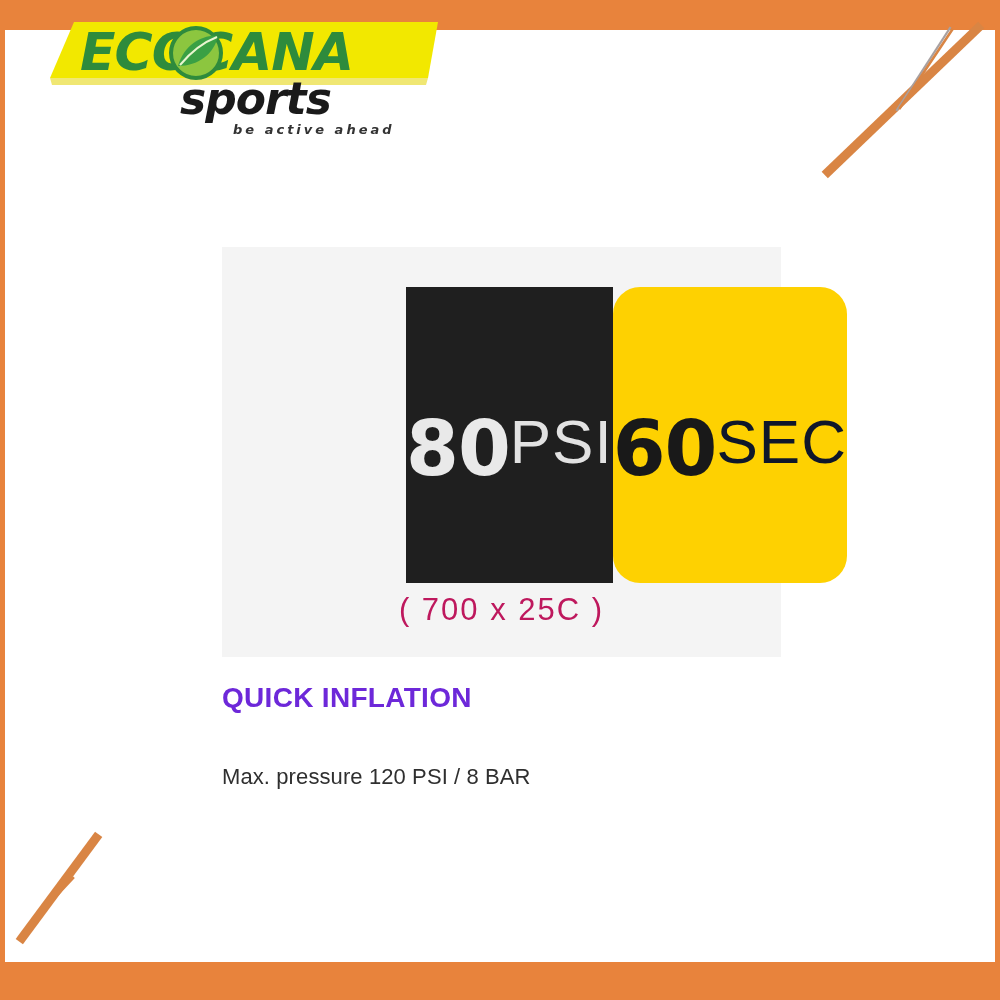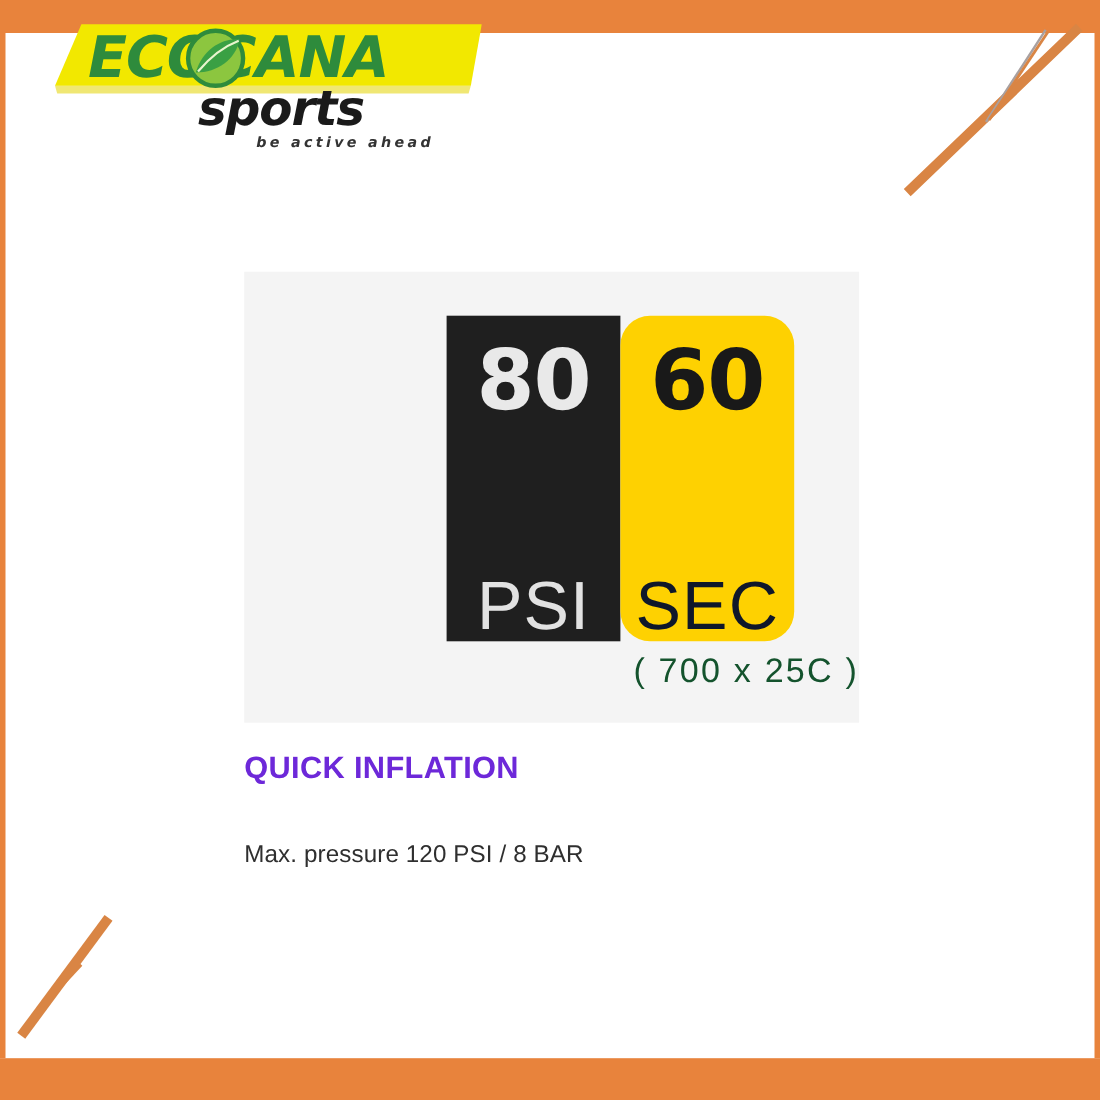--- a/index.html
+++ b/index.html
@@ -78,21 +78,21 @@
     position: absolute;
     left: 184px;
     top: 40px;
     width: 316px;
     height: 296px;
     display: flex;
   }
   .panel {
     flex: 1 1 50%;
     display: flex;
-    flex-direction: column;
+    flex-direction: row;
     align-items: center;
     justify-content: space-between;
     position: relative;
   }
   .panel-dark  { background: #1f1f1f; }
   .panel-yellow{ background: #fed101; border-radius: 27px; }
 
   .big-num {
     font-family: "DejaVu Sans", sans-serif;
     font-weight: 700;
@@ -112,26 +112,26 @@
   .panel-dark .big-num { color: #e9e9e9; }
   .panel-dark .unit    { color: #e2e2e2; }
   .panel-yellow .big-num { color: #191919; }
   .panel-yellow .unit    { color: #0f172a; }
 
   .card-caption {
     position: absolute;
     left: 0;
     top: 345px;
     width: 559px;
-    text-align: right;
+    text-align: center;
     font-family: "Liberation Sans", sans-serif;
     font-weight: 300;
     font-size: 31px;
     letter-spacing: 2px;
-    color: #14532d;
+    color: #be185d;
   }
 
   
   .title {
     position: absolute;
     left: 222px;
     top: 682px;
     font-family: "Liberation Sans", sans-serif;
     font-weight: 700;
     font-size: 28px;

